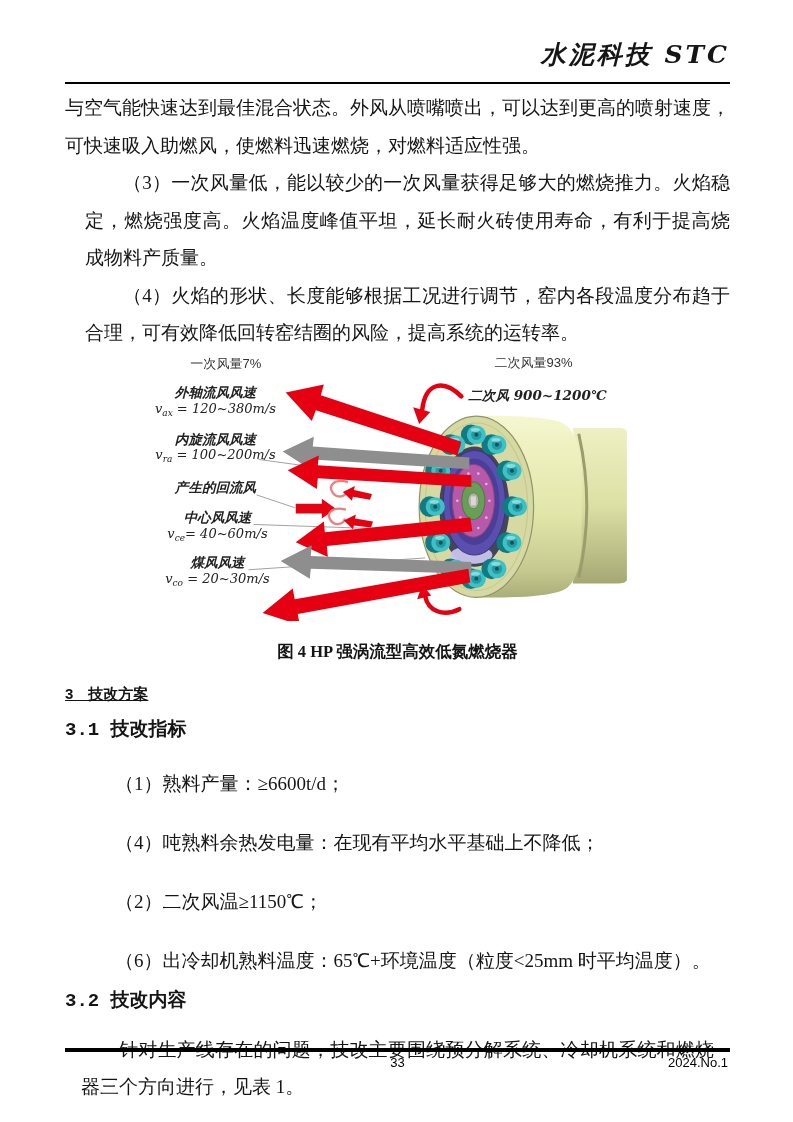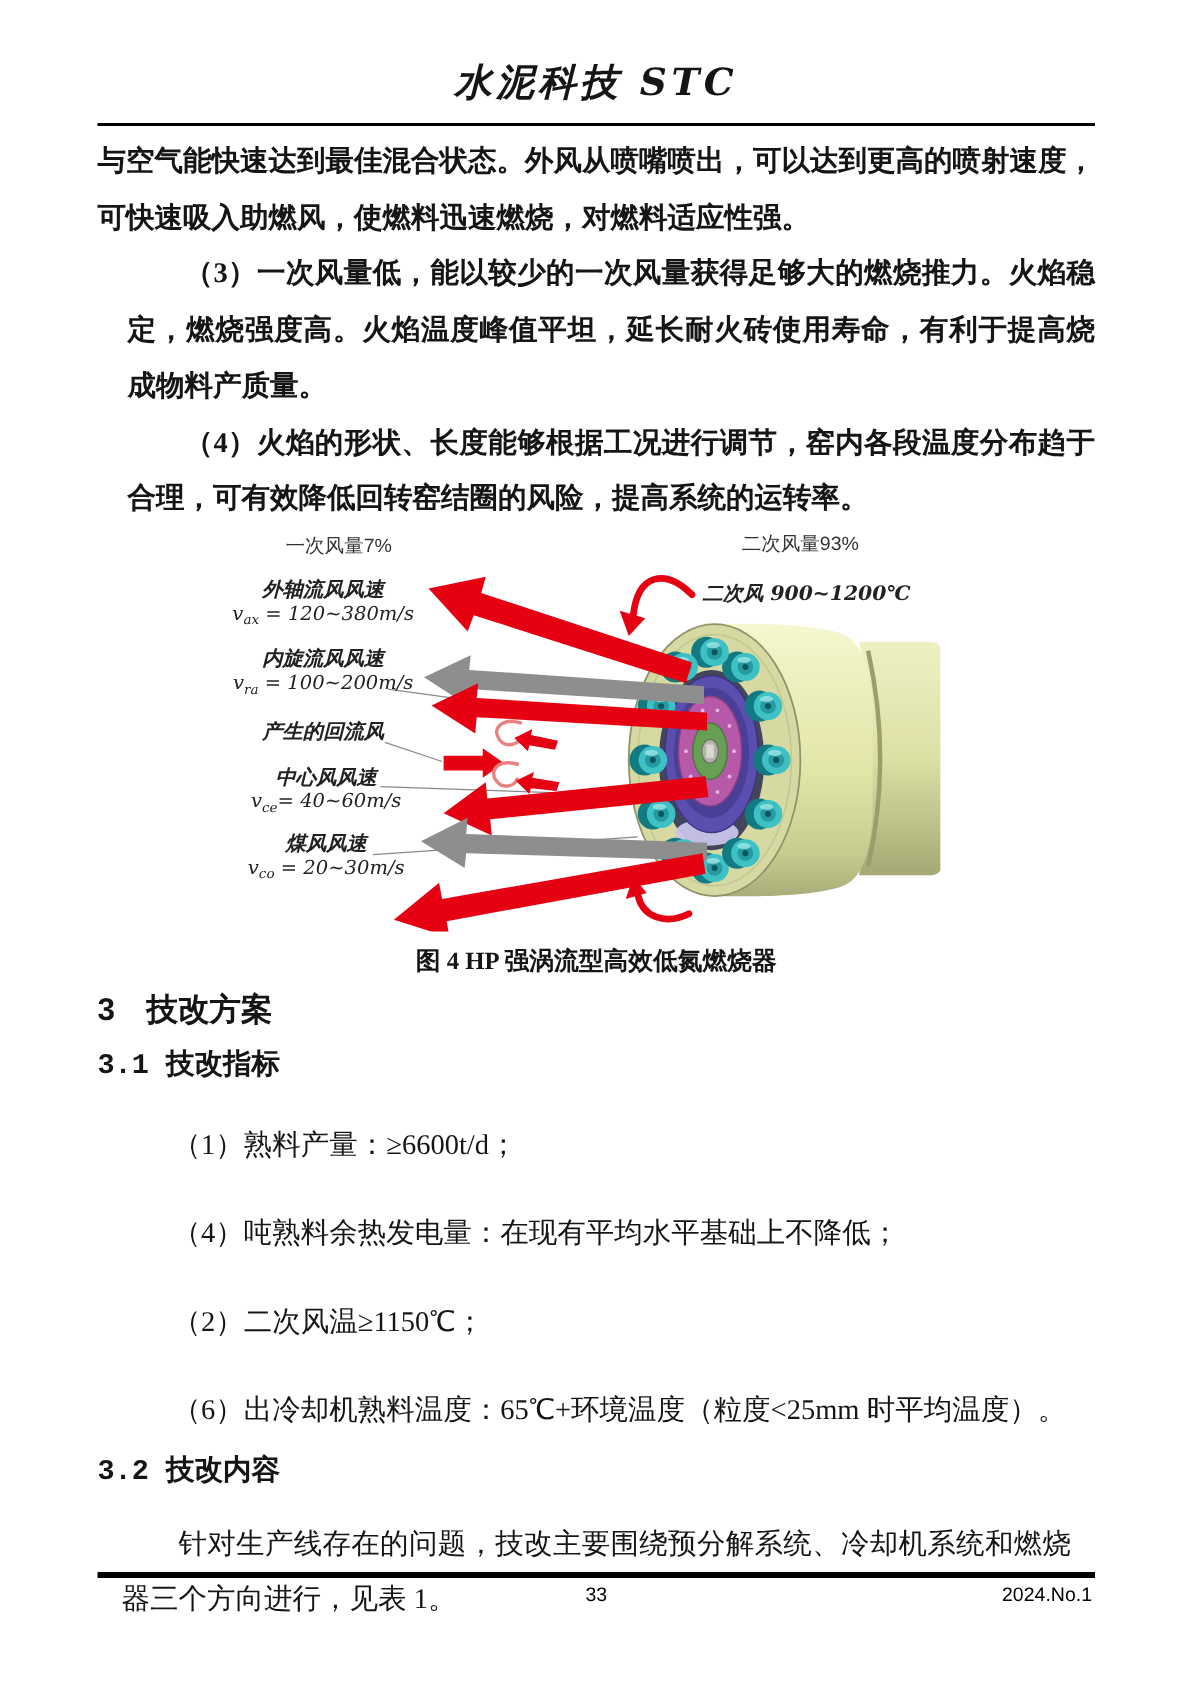--- a/index.html
+++ b/index.html
@@ -1,28 +1,28 @@
 <!DOCTYPE html>
 <html><head>
 <meta charset="utf-8">
 <style>
   html,body{margin:0;padding:0;background:#ffffff;}
   .page{position:relative;width:793px;height:1122px;background:#ffffff;overflow:hidden;
         font-family:"Liberation Serif",serif;color:#151515;}
   .content{padding:0 63px 0 65px;}
-  .journal-title{padding-top:40px;text-align:center;font-family:"DejaVu Serif",serif;
+  .journal-title{padding-top:40px;text-align:right;font-family:"DejaVu Serif",serif;
         font-style:italic;font-weight:bold;font-size:25px;letter-spacing:3px;line-height:30px;}
   .header-rule{margin-top:12px;border-bottom:2.5px solid #000;height:0;}
-  p.body-par{margin:0;font-size:19px;line-height:37.5px;text-align:justify;font-weight:bold;}
+  p.body-par{margin:0;font-size:19px;line-height:37.5px;text-align:justify;}
   p.first{margin-top:5px;}
   p.indent{text-indent:38px;margin-left:20px;}
   .figure-wrap{margin-top:1px;margin-left:25px;width:562px;position:relative;}
-  .fig-caption{text-align:center;font-weight:bold;font-size:16.5px;line-height:22px;margin:4px;}
+  .fig-caption{text-align:center;font-weight:bold;font-size:16.5px;line-height:22px;margin:16px;}
   h1.sec{margin:7px 0 0 0;font-family:"Liberation Sans",sans-serif;font-weight:bold;
-        font-size:21px;line-height:30px;}
+        font-size:15px;line-height:30px;text-decoration:underline;}
   h2.sec{margin:8px 0 0 0;font-family:Liberation Mono, monospace;font-weight:bold;
         font-size:19px;line-height:27px;}
   ul.targets{list-style:none;margin:6px 0 0 0;padding:0 0 0 50px;}
   ul.targets li{font-size:19px;line-height:38px;height:38px;white-space:nowrap;margin-top:21px;}
   p.content-par{margin:16px;font-size:19px;line-height:37px;text-align:justify;text-indent:38px;}
   .footer{position:absolute;left:65px;right:63px;top:1048px;border-top:4px solid #000;
         font-family:"Liberation Sans",sans-serif;font-size:13px;color:#000000;}
   .footer .pagenum{text-align:center;margin-top:3px;}
   .footer .issue{position:absolute;right:2px;top:3px;}
   

